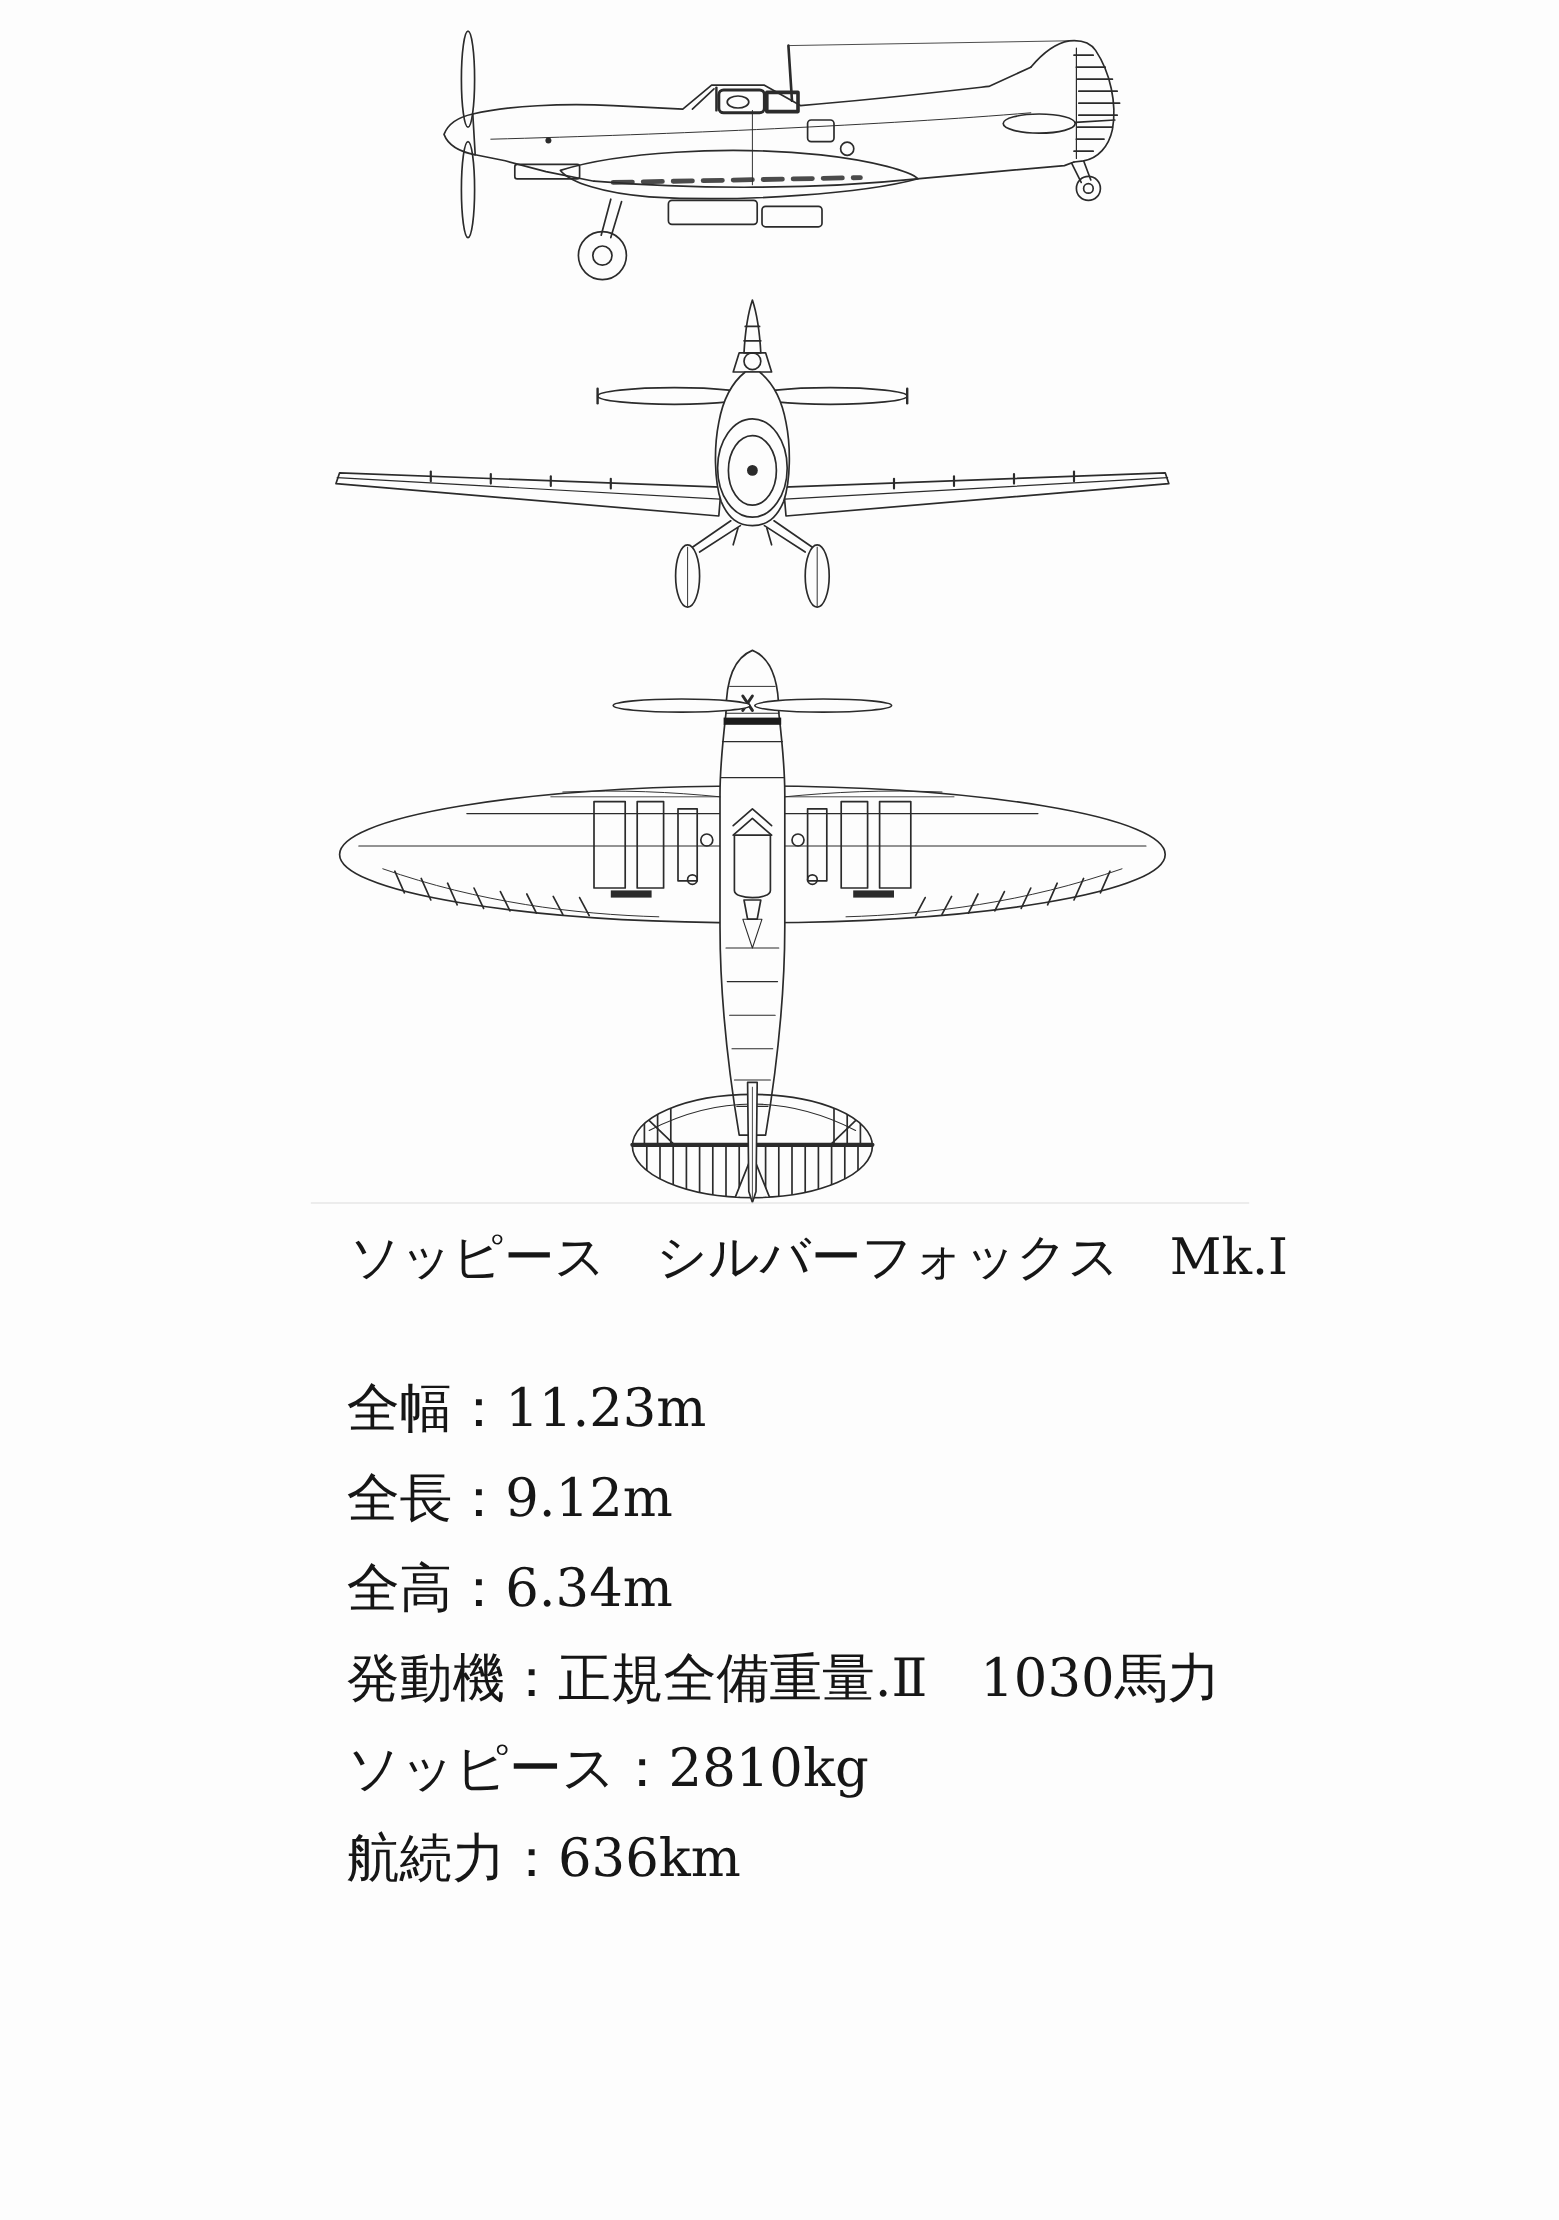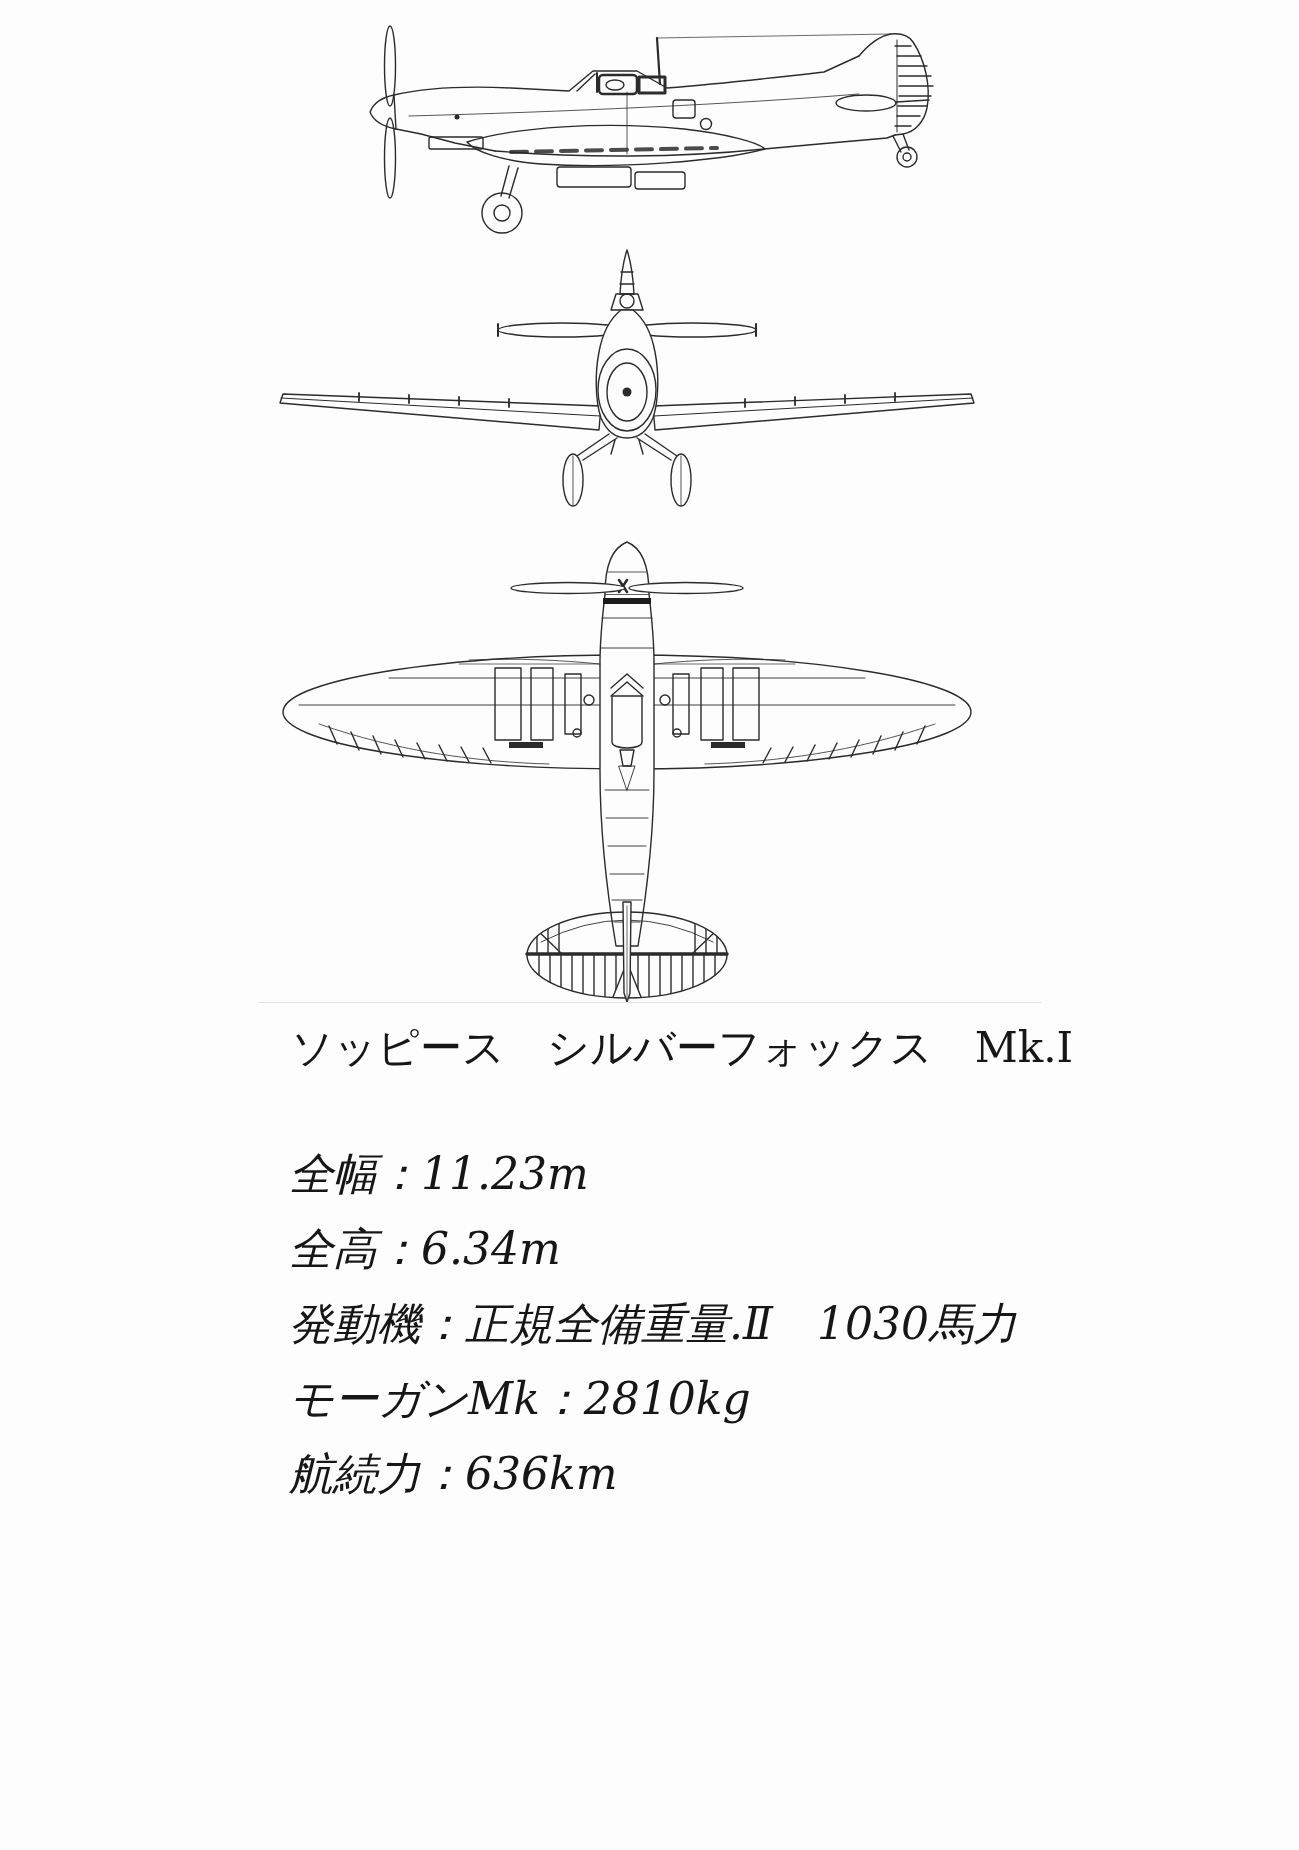--- a/index.html
+++ b/index.html
@@ -10,21 +10,21 @@
     padding-left:18px;
   }
   .figure{position:absolute;left:259px;top:0;width:782px;height:1003px;}
   .figure svg{display:block;width:782px;height:1003px;}
   .figure-edge{position:absolute;left:0;right:0;bottom:0;height:1px;background:#e2e2e2;}
   .title{
     position:absolute;left:291px;top:1018px;margin:0;
     font-size:42px;font-weight:normal;line-height:60px;white-space:pre;
   }
   .specs{position:absolute;left:289px;top:1136px;}
-  .spec-line{font-size:44px;line-height:75px;height:75px;white-space:pre;font-style:italic;}
+  .spec-line{font-size:44px;line-height:75px;height:75px;white-space:pre;}
   
   .ink{stroke:#2b2b2b;fill:none;stroke-width:1.4;stroke-linecap:round;stroke-linejoin:round;}
 </style>
 </head>
 <body>
 
 <div class="page">
 
   <figure class="figure" style="margin:0;">
     <svg viewBox="0 0 782 1003" xmlns="http://www.w3.org/2000/svg">
@@ -246,19 +246,20 @@
         <path d="M 368 906 L 368 999" stroke-width="0.7"></path>
       </g>
     </svg>
     <div class="figure-edge"></div>
   </figure>
 
   <h1 class="title">ソッピース　シルバーフォックス　Mk.Ⅰ</h1>
 
   <div class="specs">
     <div class="spec-line">全幅：11.23m</div>
+    <div class="spec-line">全長：9.12m</div>
     <div class="spec-line">全高：6.34m</div>
     <div class="spec-line">発動機：正規全備重量.Ⅱ　1030馬力</div>
-    <div class="spec-line">モーガンMk：2810kg</div>
+    <div class="spec-line">ソッピース：2810kg</div>
     <div class="spec-line">航続力：636km</div>
   </div>
 
 </div>
 
 </body></html>

